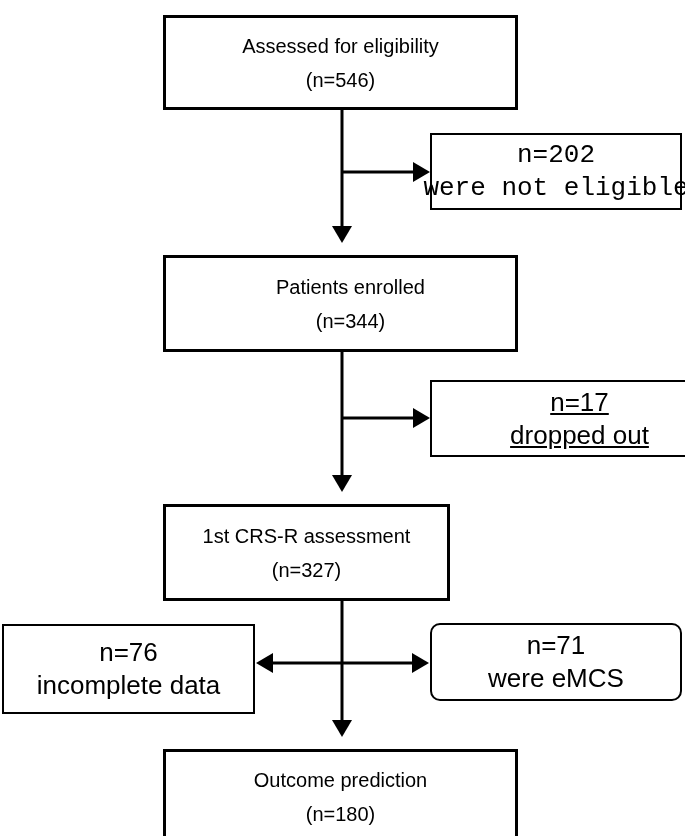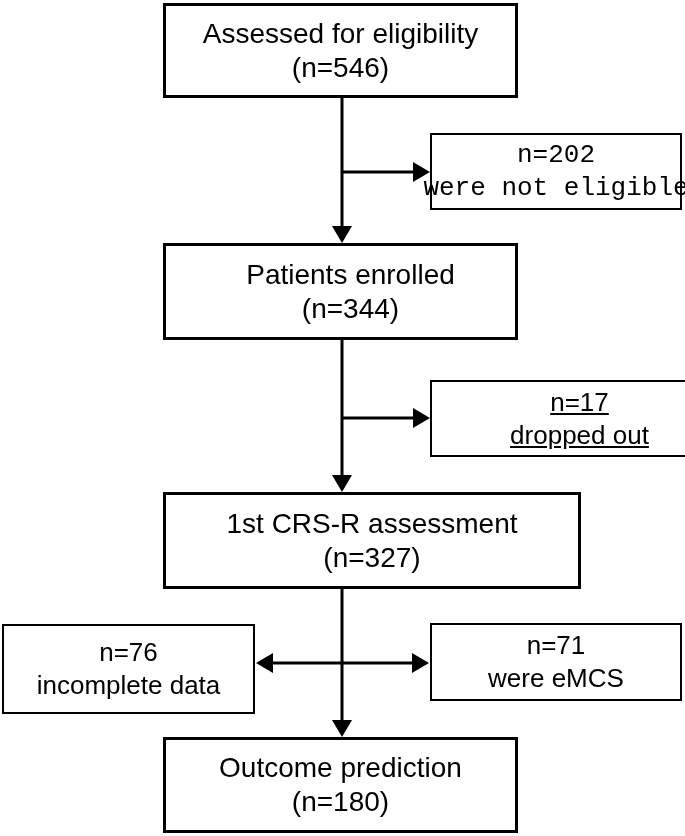--- a/index.html
+++ b/index.html
@@ -28,22 +28,23 @@
     border: 3px solid #000000;
     color: #000000;
     display: flex;
     flex-direction: column;
     align-items: center;
     justify-content: center;
     text-align: center;
   }
   .node.main {
     border-width: 3px;
-    font-size: 28px;
+    font-size: 20px;
     line-height: 34px;
+    margin-top: 12px;
   }
   .node.side {
     border-width: 2px;
     font-size: 26px;
     line-height: 33px;
   }
   .node .line { display: block; white-space: nowrap; }
 </style>
 </head>
 <body>
@@ -91,31 +92,31 @@
   <div class="node main" style="left:163px; top:243px; width:355px; height:97px;padding-left:20px;">
     <span class="line">Patients enrolled</span>
     <span class="line">(n=344)</span>
   </div>
 
   <div class="node side" style="left:430px; top:380px; width:299px; height:77px;text-decoration:underline;">
     <span class="line">n=17</span>
     <span class="line">dropped out</span>
   </div>
 
-  <div class="node main" style="left:163px; top:492px; width:418px; height:97px;">
+  <div class="node main" style="left:163px; top:492px; width:287px; height:97px;">
     <span class="line">1st CRS-R assessment</span>
     <span class="line">(n=327)</span>
   </div>
 
   <div class="node side" style="left:2px; top:624px; width:253px; height:90px;text-align:center;">
     <span class="line">n=76</span>
     <span class="line">incomplete data</span>
   </div>
 
-  <div class="node side" style="left:430px; top:623px; width:252px; height:78px;">
+  <div class="node side" style="left:430px; top:623px; width:252px; height:78px;border-radius:10px;">
     <span class="line">n=71</span>
     <span class="line">were eMCS</span>
   </div>
 
   <div class="node main" style="left:163px; top:737px; width:355px; height:96px;">
     <span class="line">Outcome prediction</span>
     <span class="line">(n=180)</span>
   </div>
 
 </div>

